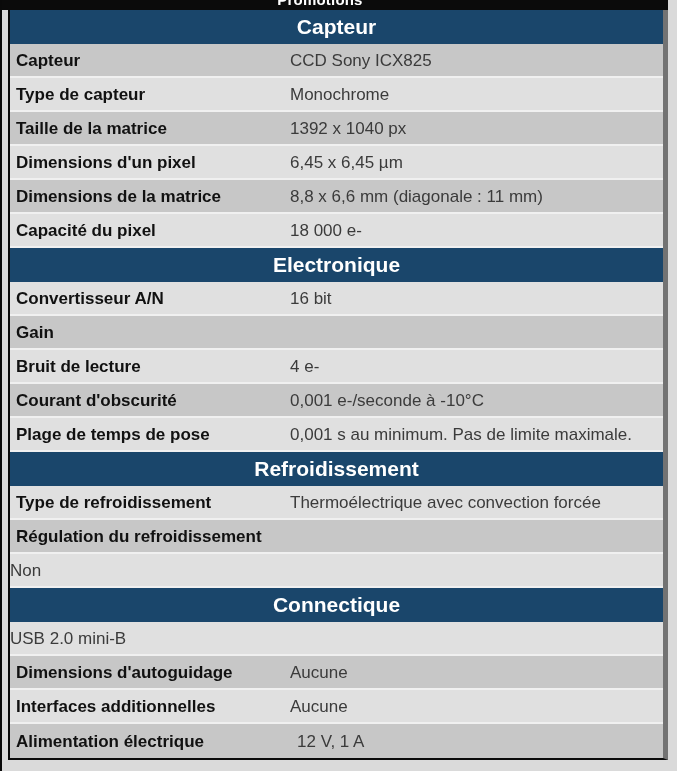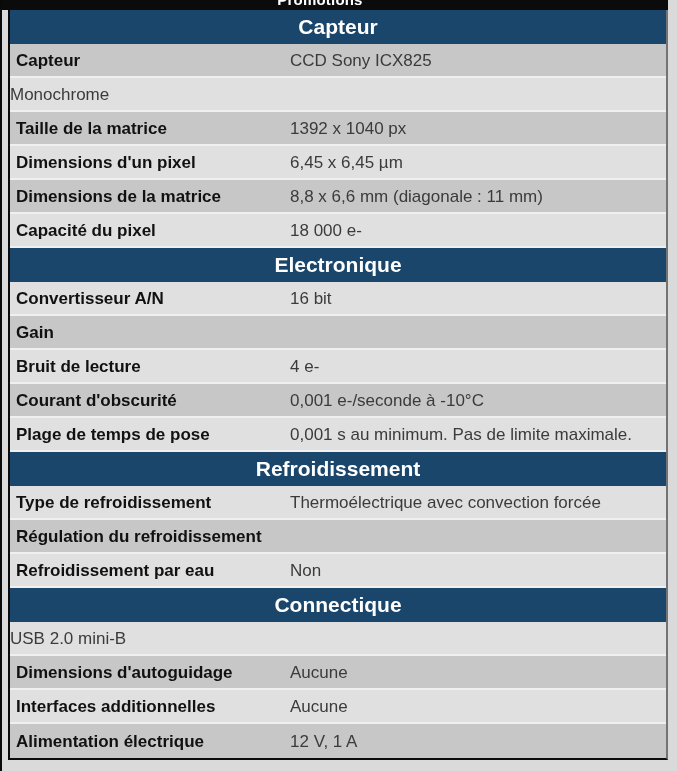--- a/index.html
+++ b/index.html
@@ -26,41 +26,41 @@
     text-align: center;
     transform: translateX(-14px);
     font-size: 15px; font-weight: bold; color: #ffffff;
     letter-spacing: 0.2px;
   }
   .spec-table {
     position: absolute; left: 8px; top: 10px;
     width: 660px;
     box-sizing: border-box;
     border-left: 2px solid #0a0a0a;
-    border-right: 2px solid #737373;
+    border-right: 5px solid #737373;
     border-bottom: 2px solid #0a0a0a;
     background: var(--row-light, #e0e0e0);
   }
   .section-header {
     height: 34px;
     background: var(--header-bg, #1a466b);
     color: #ffffff;
     display: flex; align-items: center; justify-content: center;
     font-weight: bold; font-size: 21px;
     box-sizing: border-box;
   }
   .spec-row {
     height: 34px;
     display: flex; align-items: center;
     box-sizing: border-box;
     border-bottom: 2px solid #f0f0f0;
     font-size: 17px;
     line-height: 1;
   }
-  .spec-row:last-child { border-bottom: none; }
+  .spec-row:last-child { border-bottom: none; gap: 7px; }
   .spec-row.dark  { background: var(--row-dark, #c7c7c7); }
   .spec-row.light { background: var(--row-light, #e0e0e0); }
   .cell-label {
     width: 280px; padding-left: 6px;
     box-sizing: border-box;
     font-weight: bold; color: #111111;
     white-space: nowrap; overflow: hidden;
   }
   .cell-value {
     flex: 1;
@@ -79,20 +79,21 @@
 
 <div class="spec-table" id="specTable">
     <div class="section-header">
       <span>Capteur</span>
     </div>
     <div class="spec-row dark">
       <span class="cell-label">Capteur</span>
       <span class="cell-value">CCD Sony ICX825</span>
     </div>
     <div class="spec-row light">
+      <span class="cell-label">Type de capteur</span>
       <span class="cell-value">Monochrome</span>
     </div>
     <div class="spec-row dark">
       <span class="cell-label">Taille de la matrice</span>
       <span class="cell-value">1392 x 1040 px</span>
     </div>
     <div class="spec-row light">
       <span class="cell-label">Dimensions d'un pixel</span>
       <span class="cell-value">6,45 x 6,45 µm</span>
     </div>
@@ -130,21 +131,20 @@
       <span>Refroidissement</span>
     </div>
     <div class="spec-row light">
       <span class="cell-label">Type de refroidissement</span>
       <span class="cell-value">Thermoélectrique avec convection forcée</span>
     </div>
     <div class="spec-row dark">
       <span class="cell-label">Régulation du refroidissement</span>
     </div>
     <div class="spec-row light">
-      <span class="cell-label">Refroidissement par eau</span>
       <span class="cell-value">Non</span>
     </div>
     <div class="section-header">
       <span>Connectique</span>
     </div>
     <div class="spec-row light">
       <span class="cell-value">USB 2.0 mini-B</span>
     </div>
     <div class="spec-row dark">
       <span class="cell-label">Dimensions d'autoguidage</span>

